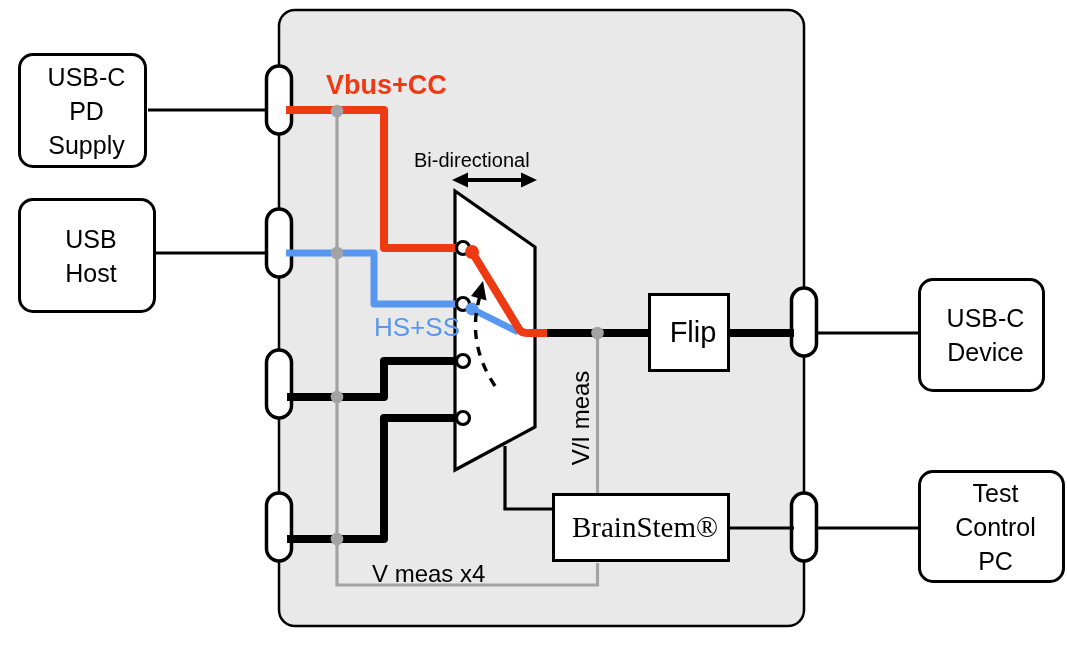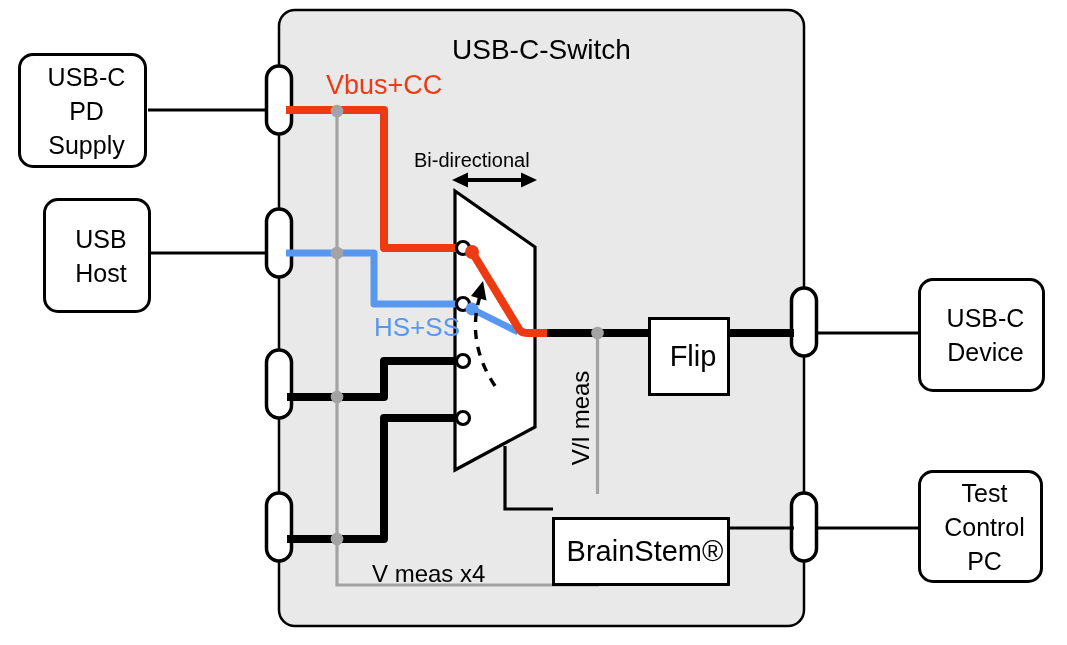--- a/index.html
+++ b/index.html
@@ -29,27 +29,27 @@
   .solidhead   { fill:#000; }
 
   
   .box {
     position:absolute; box-sizing:border-box; background:#fff; border:3px solid #000;
     display:flex; align-items:center; justify-content:center; text-align:center;
     white-space:pre-line;
     padding-left:8px;
   }
   .ext  { border-radius:15px; font-size:25px; line-height:34px; }
-  .inner{ border-radius:0;margin-top:24px; }
+  .inner{ border-radius:0; }
   .flipbox  { font-size:29px; }
   .brainbox { font-size:29px; }
 
   .label { position:absolute; white-space:nowrap; }
   .title-label { left:279px; top:34px; width:525px; text-align:center; font-size:28px; }
-  .vbus-label  { left:326px; top:70px;  font-size:27px; color:var(--red); }
+  .vbus-label  { left:326px; top:70px;  font-size:27px; color:var(--red);font-weight:bold; }
   .hsss-label  { left:346px; top:312px; font-size:26px; color:var(--blue);margin-left:28px; }
   .bidir-label { left:414px; top:149px; font-size:20px; }
   .vmeas-label { left:372px; top:560px; font-size:24px; }
   .vimeas-label{
     left:581px; top:418px; font-size:24px;
     transform:translate(-50%,-50%) rotate(-90deg);
   }
 </style>
 </head>
 <body>
@@ -103,34 +103,33 @@
     <circle class="dot-gray" cx="337" cy="253" r="6.3"></circle>
     <circle class="dot-gray" cx="337" cy="397" r="6.3"></circle>
     <circle class="dot-gray" cx="337" cy="539" r="6.3"></circle>
     <circle class="dot-gray" cx="597.5" cy="333" r="6.3"></circle>
 
     <line class="arrowline" x1="462" y1="180" x2="527" y2="180"></line>
     <polygon class="solidhead" points="452,180 468,172.5 468,187.5"></polygon>
     <polygon class="solidhead" points="537,180 521,172.5 521,187.5"></polygon>
   </svg>
 
-  <div class="label title-label">USB-C-Switch</div>
   <div class="label vbus-label">Vbus+CC</div>
   <div class="label bidir-label">Bi-directional</div>
   <div class="label hsss-label">HS+SS</div>
   <div class="label vimeas-label">V/I meas</div>
   <div class="label vmeas-label">V meas x4</div>
 
   <div class="box inner flipbox" style="left:648px; top:293px; width:82px; height:79px;">Flip</div>
-  <div class="box inner brainbox" style="left:552px; top:493px; width:178px; height:69px;">BrainStem®</div>
+  <div class="box inner brainbox" style="left:552px; top:493px; width:178px; height:69px;font-family:Liberation Serif, serif;">BrainStem®</div>
 
   <div class="box ext" style="left:18px; top:53px; width:129px; height:115px;">USB-C
 PD
 Supply</div>
-  <div class="box ext" style="left:18px; top:198px; width:108px; height:115px;margin-left:25px;">USB
+  <div class="box ext" style="left:18px; top:198px; width:138px; height:115px;">USB
 Host</div>
   <div class="box ext" style="left:918px; top:278px; width:127px; height:114px;">USB-C
 Device</div>
-  <div class="box ext" style="left:918px; top:470px; width:125px; height:113px;">Test
+  <div class="box ext" style="left:918px; top:470px; width:147px; height:113px;">Test
 Control
 PC</div>
 
 </div>
 
 </body></html>

